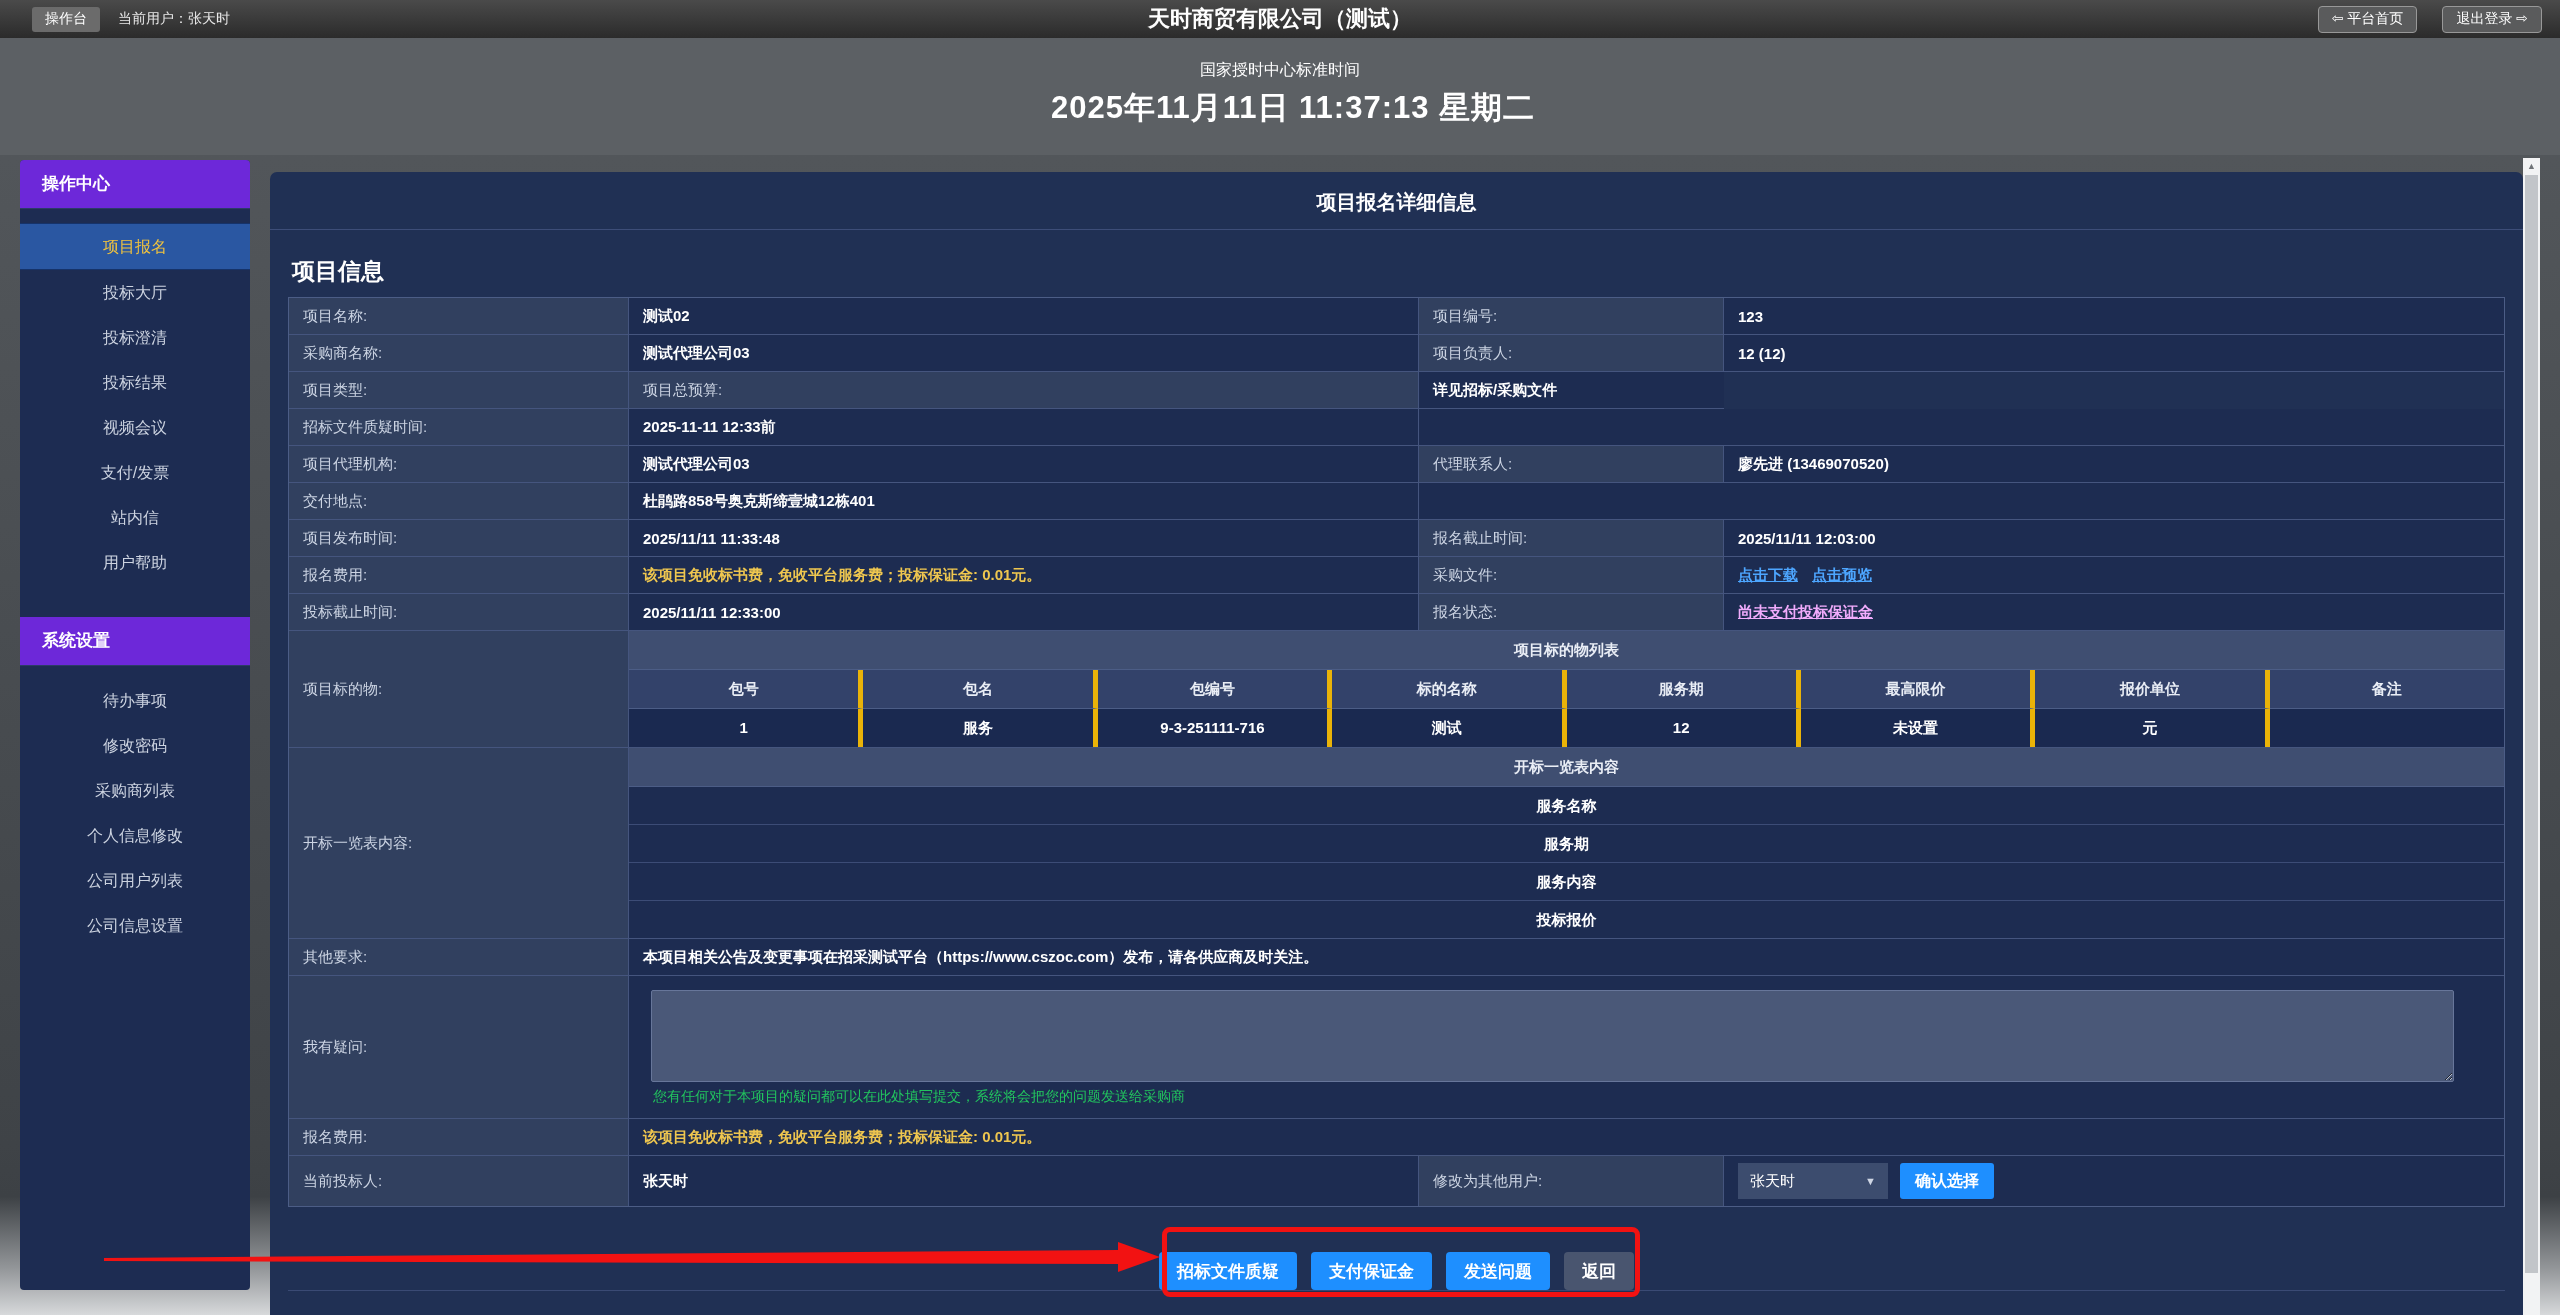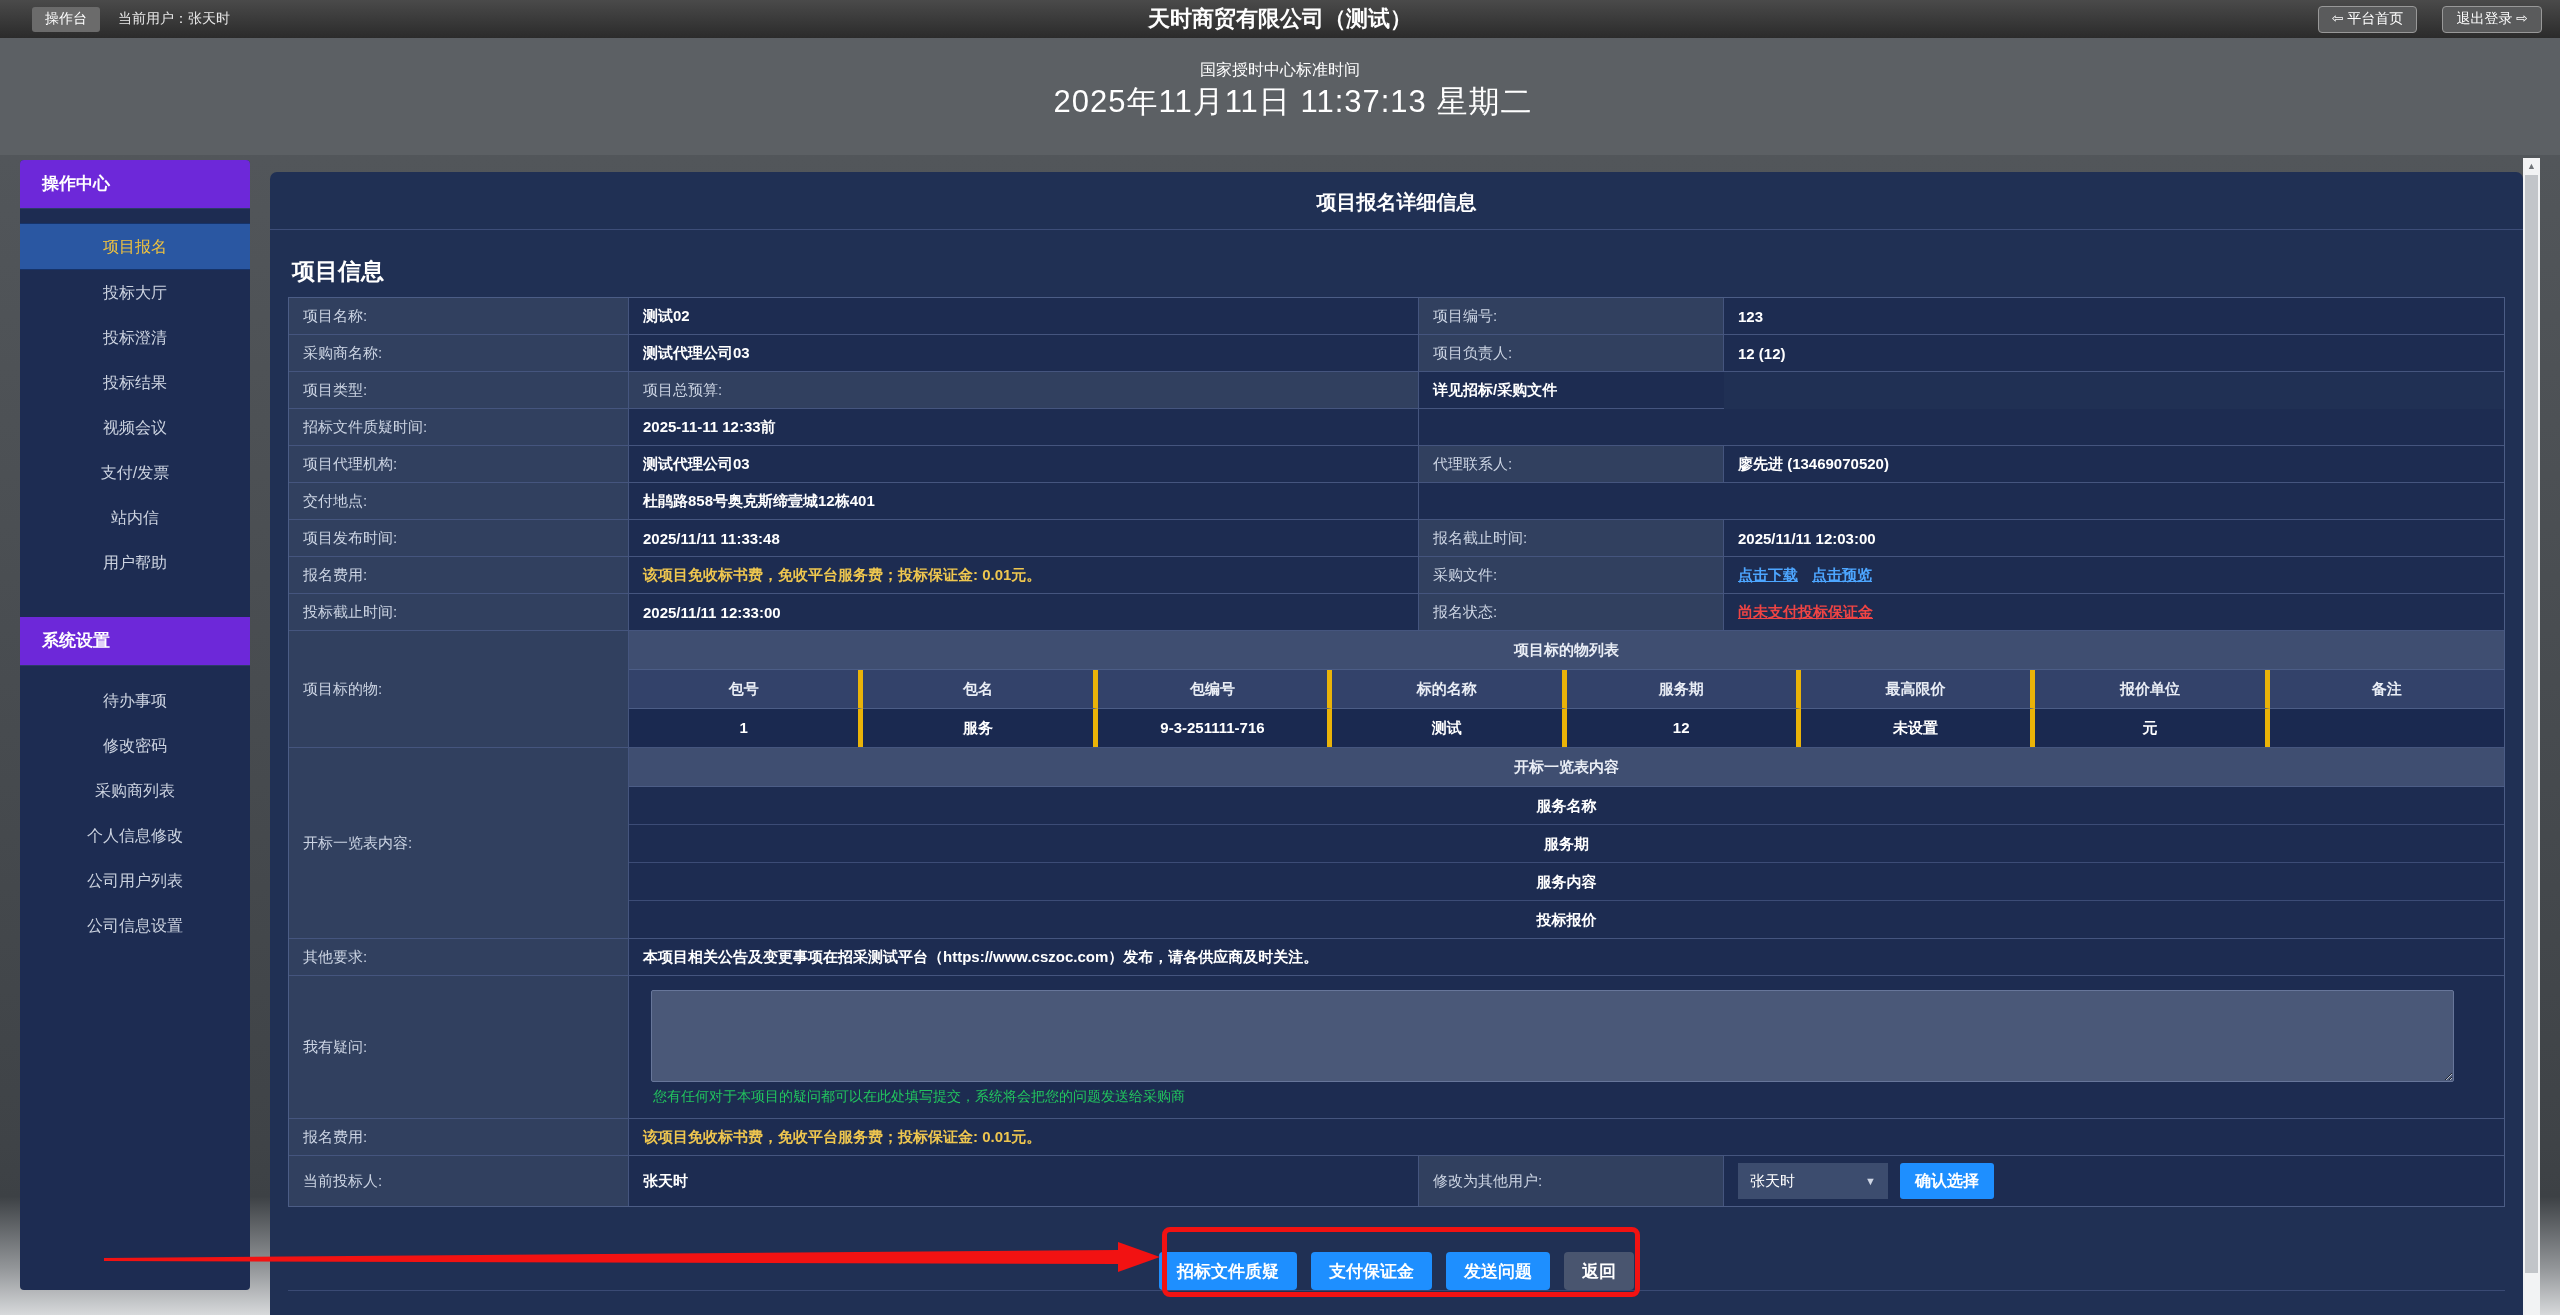--- a/index.html
+++ b/index.html
@@ -12,21 +12,21 @@
   .console-btn{margin-left:32px;background:#6b6b6b;color:#fff;border:none;border-radius:3px;
     height:25px;padding:0 13px;font-size:14px;cursor:pointer;font-family:inherit;}
   .user-label{color:#e9e9e9;font-size:14px;margin-left:18px;}
   .company-title{position:absolute;left:0;right:0;text-align:center;color:#fff;font-size:22px;font-weight:bold;pointer-events:none;}
   .topbar-right{margin-left:auto;margin-right:18px;display:flex;gap:25px;z-index:2;}
   .top-btn{background:#5a5b5c;border:1px solid #989898;color:#fff;font-size:14px;height:27px;
     padding:0 13px;border-radius:4px;cursor:pointer;font-family:inherit;}
   
   .banner{position:absolute;top:38px;left:0;right:0;height:117px;background:#5c6064;text-align:center;color:#fff;}
   .banner-src{margin-top:22px;font-size:16px;}
-  .banner-time{font-size:31px;font-weight:400;letter-spacing:1px;padding-left:26px;}
+  .banner-time{margin-top:6px;font-size:31px;font-weight:700;letter-spacing:1px;padding-left:26px;}
   
   .sidebar{position:absolute;left:20px;top:160px;width:230px;height:1130px;background:#1d2c52;border-radius:4px;overflow:hidden;}
   .side-header{height:48px;line-height:48px;background:#6d28d9;color:#fff;font-weight:bold;font-size:17px;
     padding-left:22px;border-bottom:1px solid #2c3c66;}
   .side-header.second{margin-top:32px;}
   .side-items{padding-top:14px;}
   .side-items.second{padding-top:12px;}
   .side-item{height:45px;line-height:45px;text-align:center;color:#ccd3e0;font-size:16px;cursor:pointer;}
   .side-item.active{background:#2a57a2;color:#f2c33d;border-top:1px solid #16336a;border-bottom:1px solid #16336a;}
   
@@ -37,21 +37,21 @@
   .info-table{position:absolute;left:18px;right:18px;top:125px;border:1px solid #4c5d86;font-size:15px;}
   .trow{display:grid;grid-template-columns:340px 790px 305px 1fr;}
   .cell{border-right:1px solid #45557e;border-bottom:1px solid #45557e;display:flex;align-items:center;
     padding:0 14px;color:#fff;font-weight:bold;box-sizing:border-box;min-height:37px;}
   .trow .cell:last-child{border-right:none;}
   .cell.lab{background:#31405f;color:#ccd4e3;font-weight:normal;}
   .cell.val{background:#1d2c51;}
   .trow.last .cell{border-bottom:none;}
   .yellow{color:#eec64f;}
   .link{color:#4da6ff;text-decoration:underline;font-weight:600;cursor:pointer;}
-  .link.yellow-link{color:#ef4444;}
+  .link.yellow-link{color:#f0abfc;}
   .links-gap{display:flex;gap:14px;}
   .nested{grid-column:2/5;padding:0;display:block;background:#1d2c51;}
   .band{height:38px;line-height:38px;text-align:center;background:#3f4e71;color:#e9edf5;
     border-bottom:1px solid #4c5d86;font-size:15px;}
   .goods-grid{display:grid;grid-template-columns:repeat(8,1fr);}
   .gcell{height:38px;line-height:38px;text-align:center;border-right:5px solid #eab308;
     border-bottom:1px solid #4c5d86;overflow:hidden;}
   .goods-grid .gcell:nth-child(8n){border-right:none;}
   .gcell.ghead{background:#33426a;color:#e9edf5;}
   .gcell.gdata{background:#1a2950;color:#fff;font-weight:bold;border-bottom:none;}

